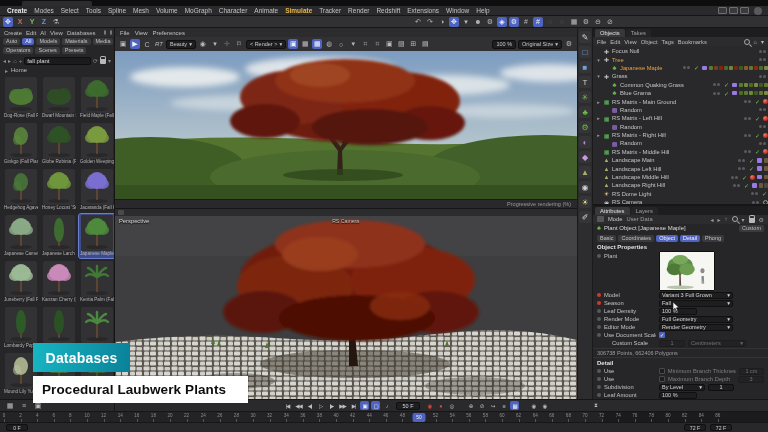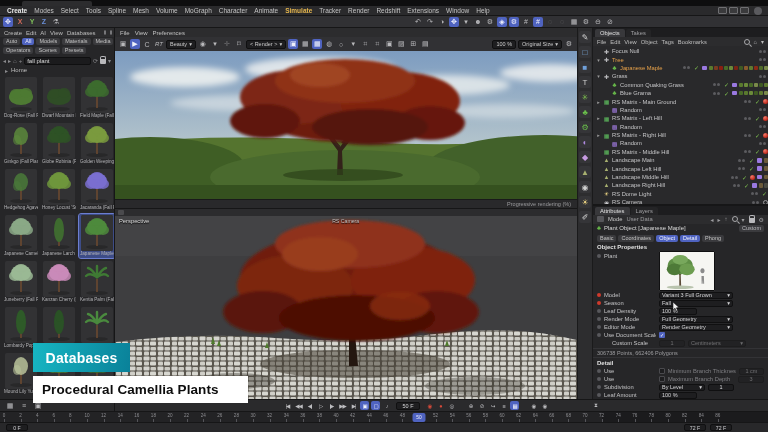--- a/index.html
+++ b/index.html
@@ -1201,14 +1201,14 @@
 
   <div class="statusrow">
     <span class="st-fld">0 F</span>
     <span class="st-sp"></span>
     <span class="st-fld">72 F</span>
     <span class="st-fld">72 F</span>
     <span style="width:26px"></span>
   </div>
 
   <div class="badge">Databases</div>
-  <div class="banner">Procedural Camellia Plants</div>
+  <div class="banner">Procedural Laubwerk Plants</div>
 </div>
 
 </body></html>

